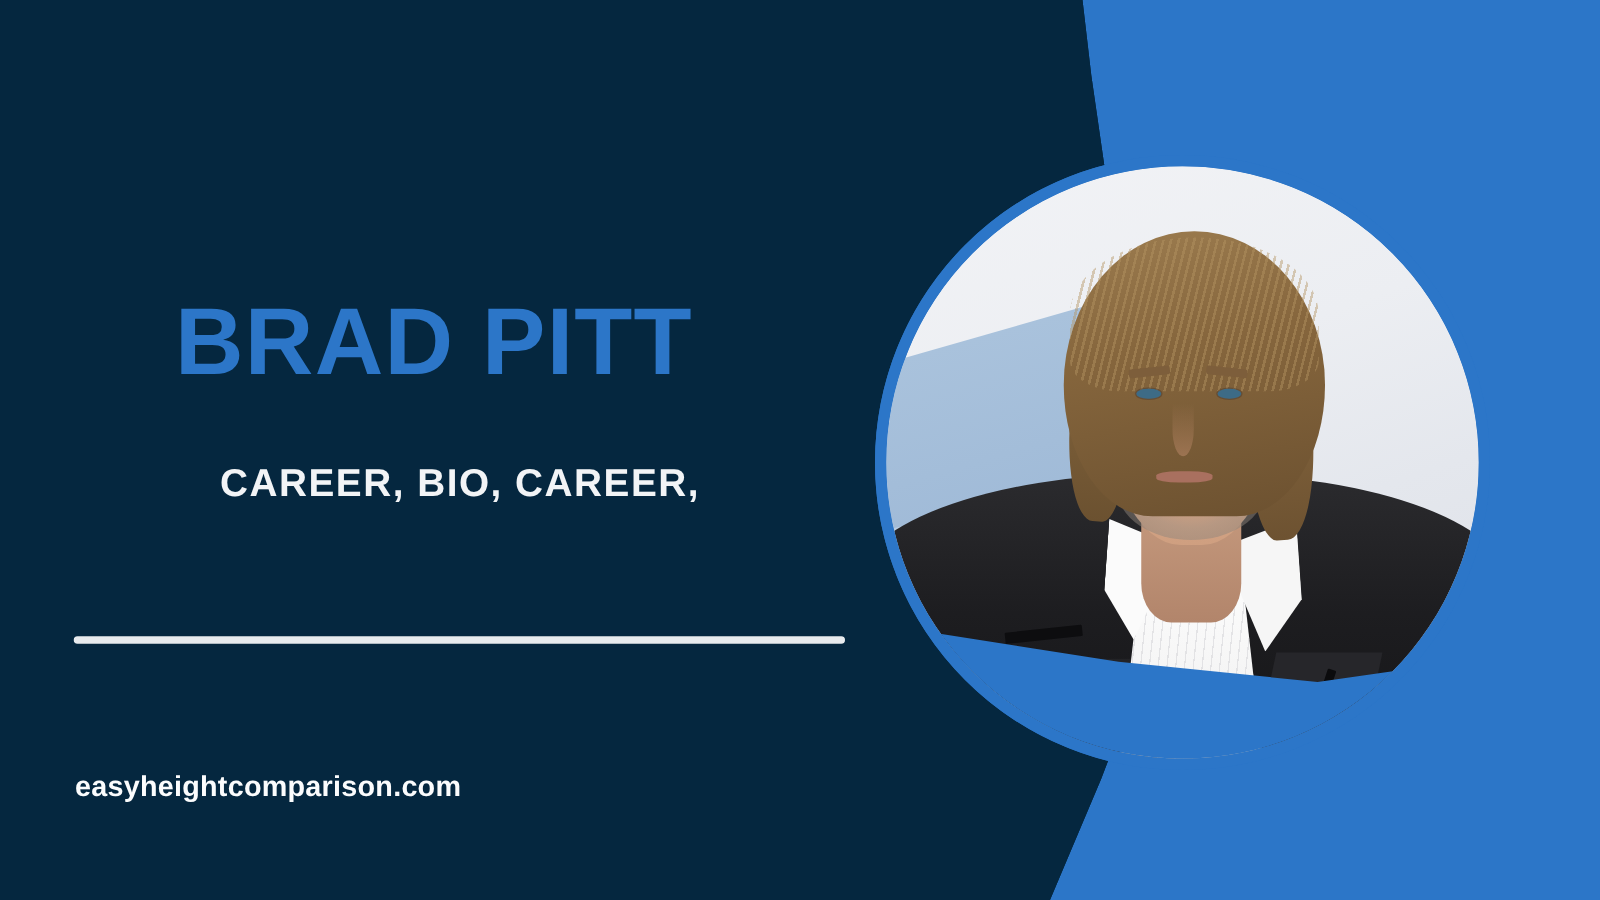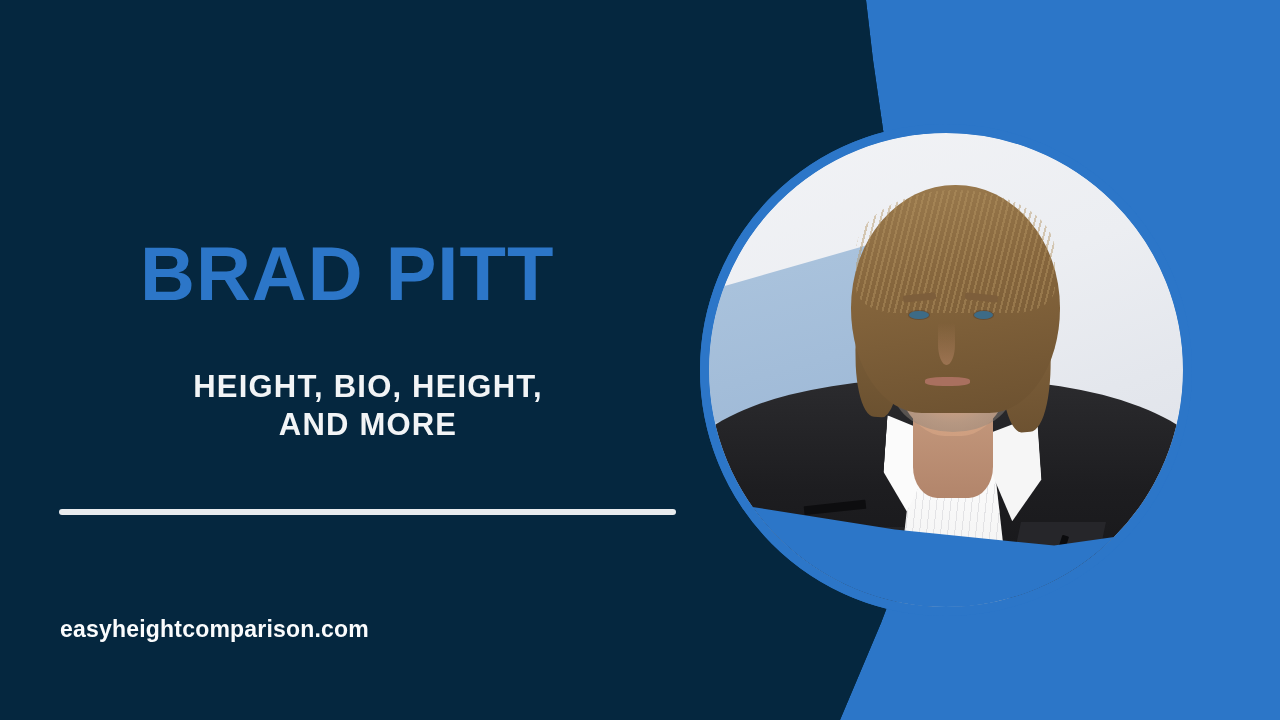--- a/index.html
+++ b/index.html
@@ -426,21 +426,20 @@
 
         <div class="photo-bottom-wedge"></div>
       </div>
     </div>
     <div class="portrait-ring"></div>
   </div>
 
   <div class="title">BRAD PITT</div>
 
   <div class="subtitle">
-    <div>HEIGHT, BIO, HEIGHT,</div>
-    <div>AND MORE</div>
+    <div>CAREER, BIO, CAREER,</div>
   </div>
 
   <div class="divider"></div>
 
   <div class="site-url">easyheightcomparison.com</div>
 
 </div>
 
 </body></html>

